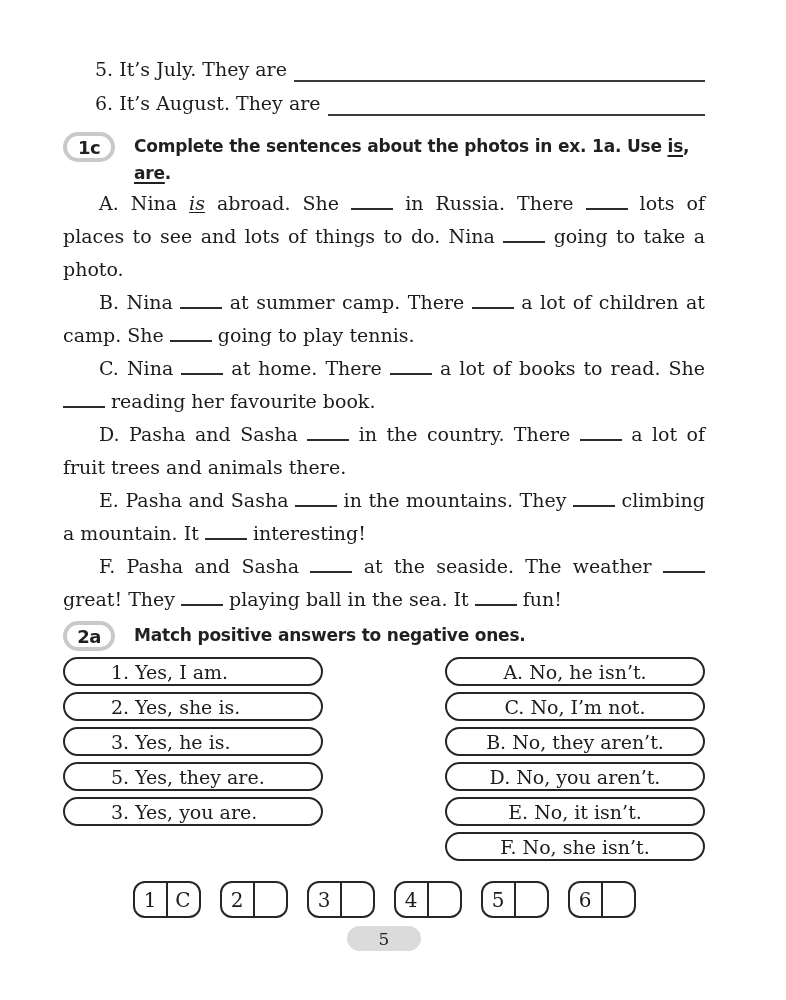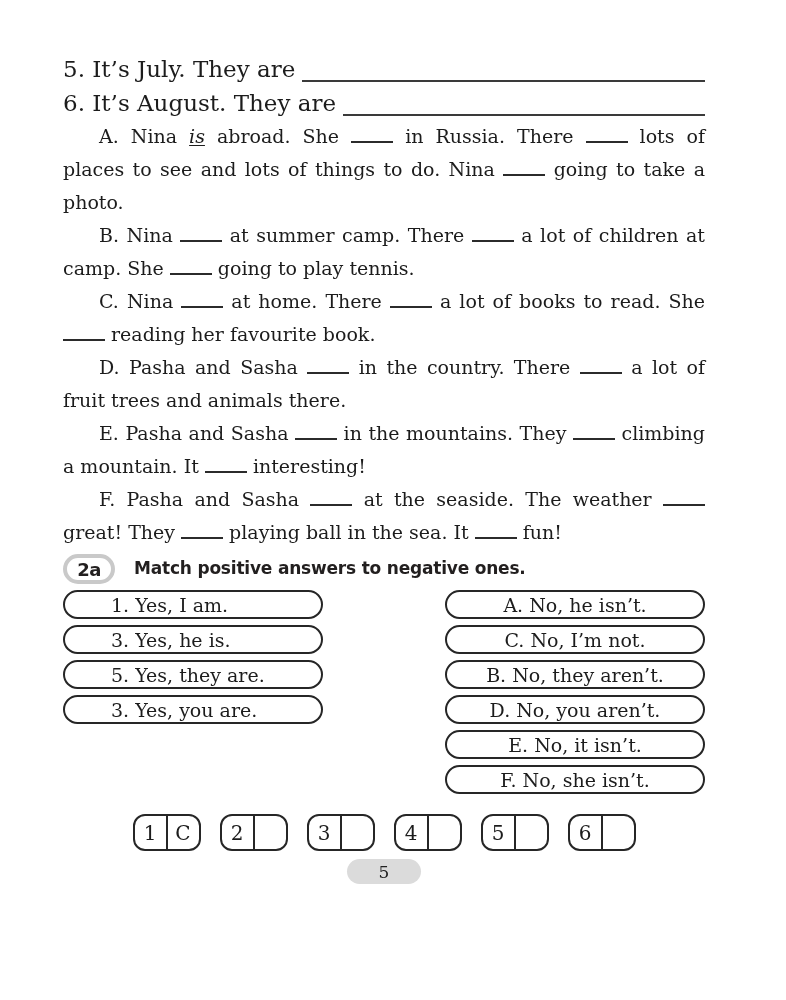--- a/index.html
+++ b/index.html
@@ -14,21 +14,22 @@
   .content {
     position:absolute;
     left:63px; top:52px;
     width:642px;
   }
 
   
   .intro-row {
     display:flex;
     height:34px;
-    font-size:23px;
+    margin-left:32px;
+    font-size:19px;
   }
   .intro-row .intro-text { line-height:34px; white-space:nowrap; }
   .fill-line {
     flex:1;
     margin-left:7px;
     border-bottom:2px solid #3a3a3a;
     height:28px;
   }
 
   
@@ -141,20 +142,24 @@
 
   <div class="intro-row">
     <span class="intro-text">5. It’s July. They are</span>
     <span class="fill-line"></span>
   </div>
   <div class="intro-row">
     <span class="intro-text">6. It’s August. They are</span>
     <span class="fill-line"></span>
   </div>
 
+  <div class="ex-header h1c">
+    <div class="badge">1c</div>
+    <div class="ex-title" id="title-1c"><span class="text">Complete the sentences about the photos in ex. 1a. Use </span><span class="u">is</span><span class="text">,</span><br><span class="u">are</span><span class="text">.</span></div>
+  </div>
 
   <div class="paragraphs" id="paragraphs-1c">
       <p class="para"><span class="text">A. Nina </span><span class="em">is</span><span class="text"> abroad. She </span><span class="blank"></span><span class="text"> in Russia. There </span><span class="blank"></span><span class="text"> lots of places to see and lots of things to do. Nina </span><span class="blank"></span><span class="text"> going to take a photo.</span></p>
       <p class="para"><span class="text">B. Nina </span><span class="blank"></span><span class="text"> at summer camp. There </span><span class="blank"></span><span class="text"> a lot of children at camp. She </span><span class="blank"></span><span class="text"> going to play tennis.</span></p>
       <p class="para"><span class="text">C. Nina </span><span class="blank"></span><span class="text"> at home. There </span><span class="blank"></span><span class="text"> a lot of books to read. She </span><span class="blank"></span><span class="text"> reading her favourite book.</span></p>
       <p class="para"><span class="text">D. Pasha and Sasha </span><span class="blank"></span><span class="text"> in the country. There </span><span class="blank"></span><span class="text"> a lot of fruit trees and animals there.</span></p>
       <p class="para"><span class="text">E. Pasha and Sasha </span><span class="blank"></span><span class="text"> in the mountains. They </span><span class="blank"></span><span class="text"> climbing a mountain. It </span><span class="blank"></span><span class="text"> interesting!</span></p>
       <p class="para"><span class="text">F. Pasha and Sasha </span><span class="blank"></span><span class="text"> at the seaside. The weather </span><span class="blank"></span><span class="text"> great! They </span><span class="blank"></span><span class="text"> playing ball in the sea. It </span><span class="blank"></span><span class="text"> fun!</span></p>
     </div>
 
@@ -162,20 +167,23 @@
     <div class="badge">2a</div>
     <div class="ex-title">Match positive answers to negative ones.</div>
   </div>
 
   <div class="match-grid">
     <div class="match-col col-left" id="col-positive">
         <div class="opt">
           <span>1. Yes, I am.</span>
         </div>
         <div class="opt">
+          <span>2. Yes, she is.</span>
+        </div>
+        <div class="opt">
           <span>3. Yes, he is.</span>
         </div>
         <div class="opt">
           <span>5. Yes, they are.</span>
         </div>
         <div class="opt">
           <span>3. Yes, you are.</span>
         </div>
       </div>
     <div class="match-col col-right" id="col-negative">

